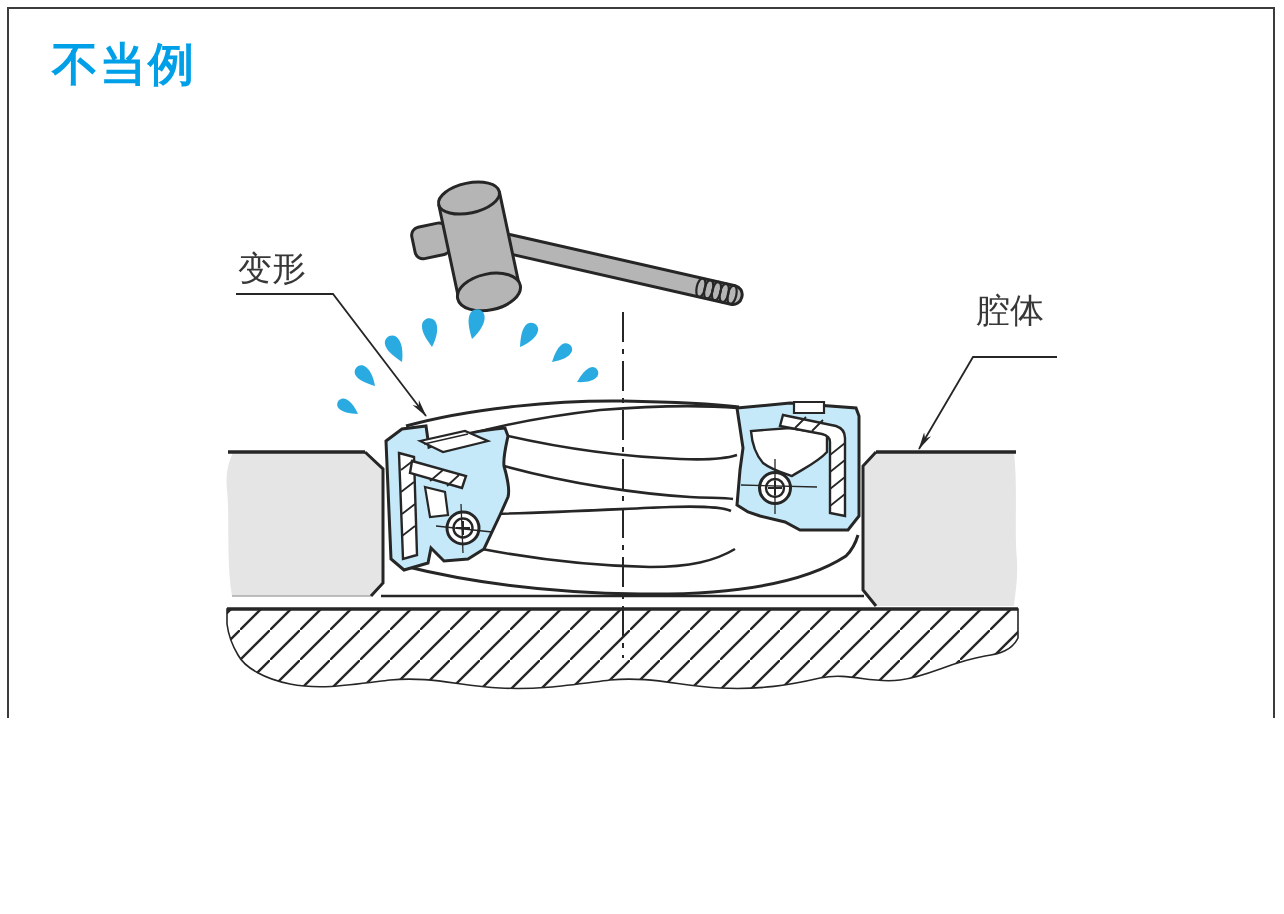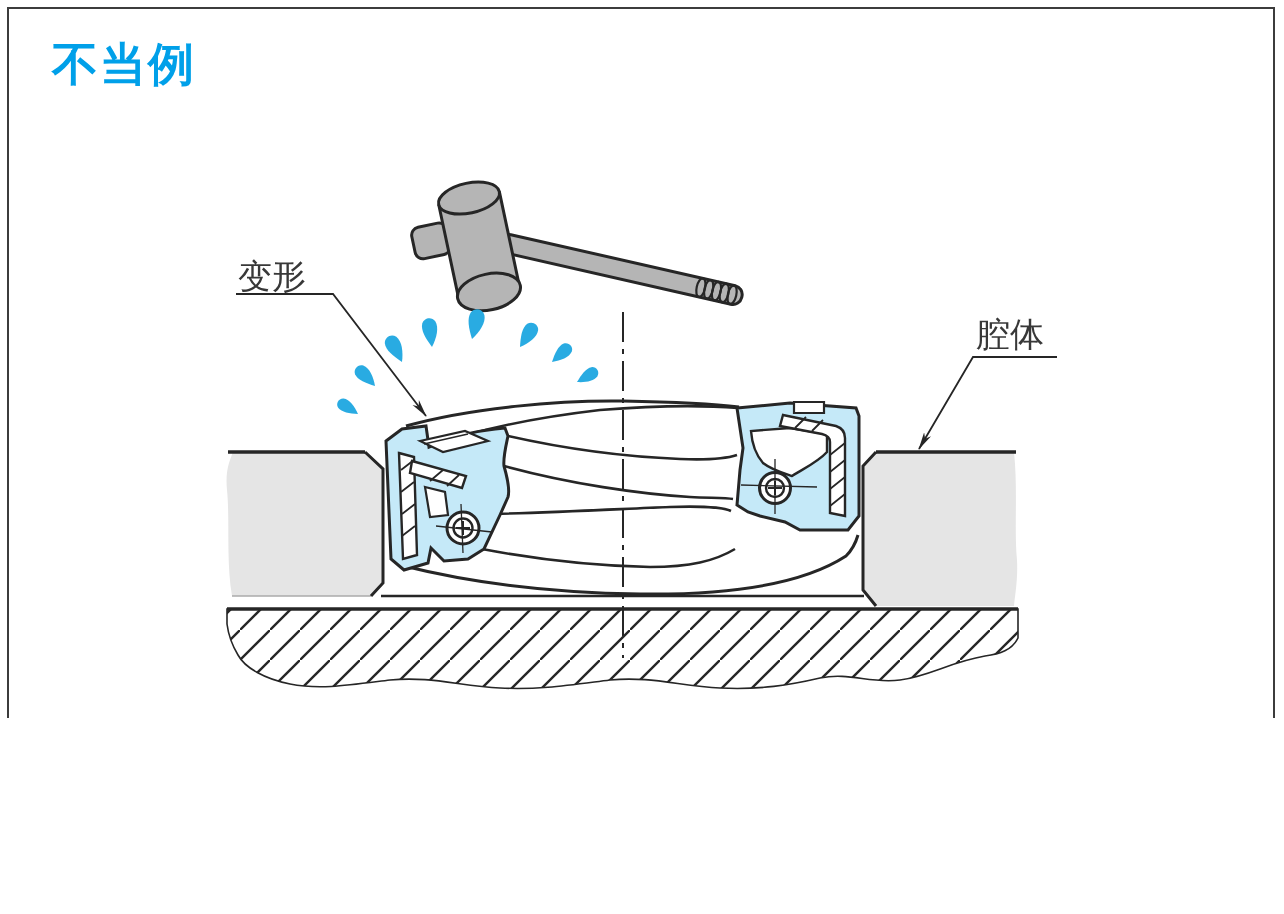--- a/index.html
+++ b/index.html
@@ -8,23 +8,23 @@
     --text:#383838; --border:#3C3C3C;
   }
   html,body{margin:0;padding:0;background:#fff;}
   .canvas{position:relative;width:1284px;height:718px;background:#fff;overflow:hidden;
           font-family:"Liberation Sans","DejaVu Sans",sans-serif;}
   .frame{position:absolute;left:7px;top:7px;width:1268px;height:898px;
          border:2px solid var(--border);box-sizing:border-box;}
   .art{position:absolute;left:0;top:0;}
   .title{position:absolute;left:52px;top:34px;font-size:46px;font-weight:bold;
          color:var(--accent);letter-spacing:2px;}
-  .lbl{position:absolute;font-size:34px;color:var(--text);white-space:nowrap;margin-top:8px;}
+  .lbl{position:absolute;font-size:34px;color:var(--text);white-space:nowrap;}
   .lbl-deform{left:238px;top:246px;}
-  .lbl-housing{left:976px;top:304px;}
+  .lbl-housing{left:976px;top:288px;}
   .caption{position:absolute;left:0;right:0;top:736px;text-align:center;
            font-size:34px;color:var(--text);letter-spacing:1px;}
   
   .ln{stroke:var(--line);fill:none;}
   .blue{fill:var(--seal);stroke:var(--line);}
   .gray{fill:var(--housing);}
   .ham{fill:var(--hammer);stroke:var(--line);}
   .wh{fill:#fff;stroke:var(--line);}
   .drop{fill:var(--splash);stroke:none;}
 </style>

